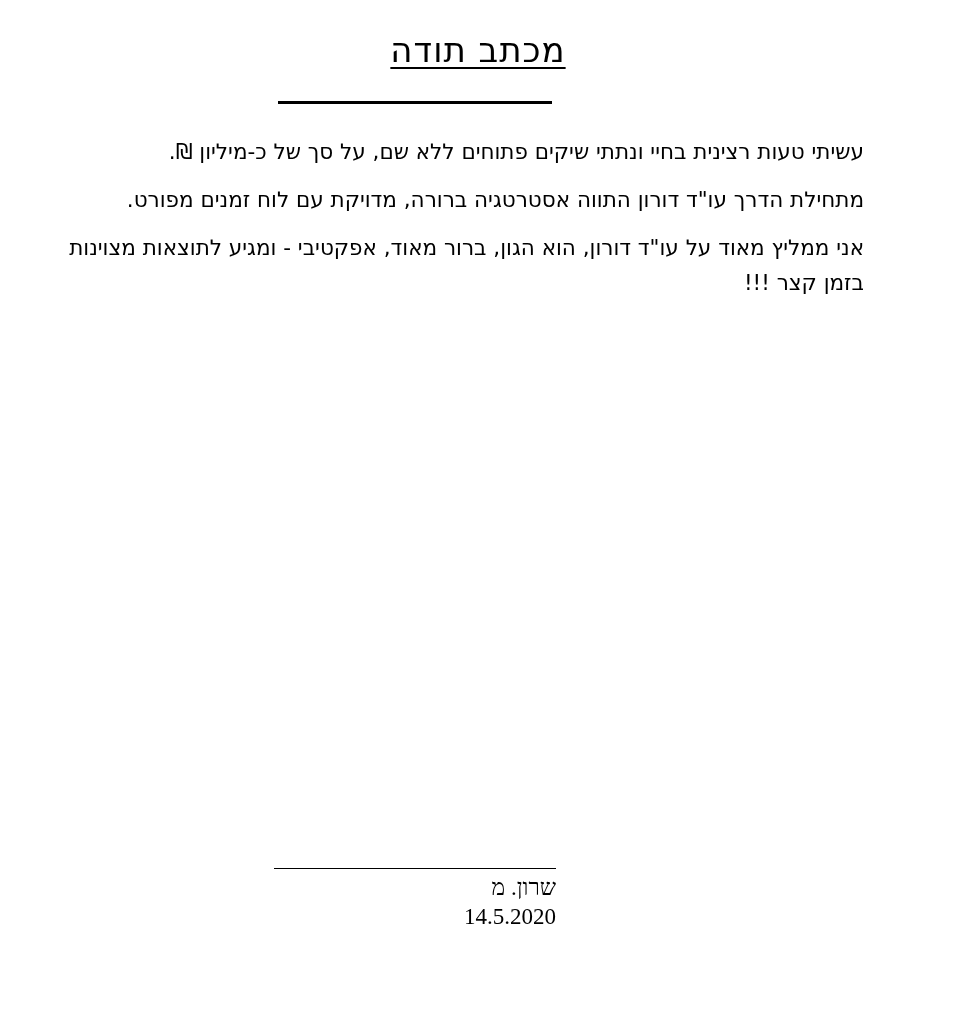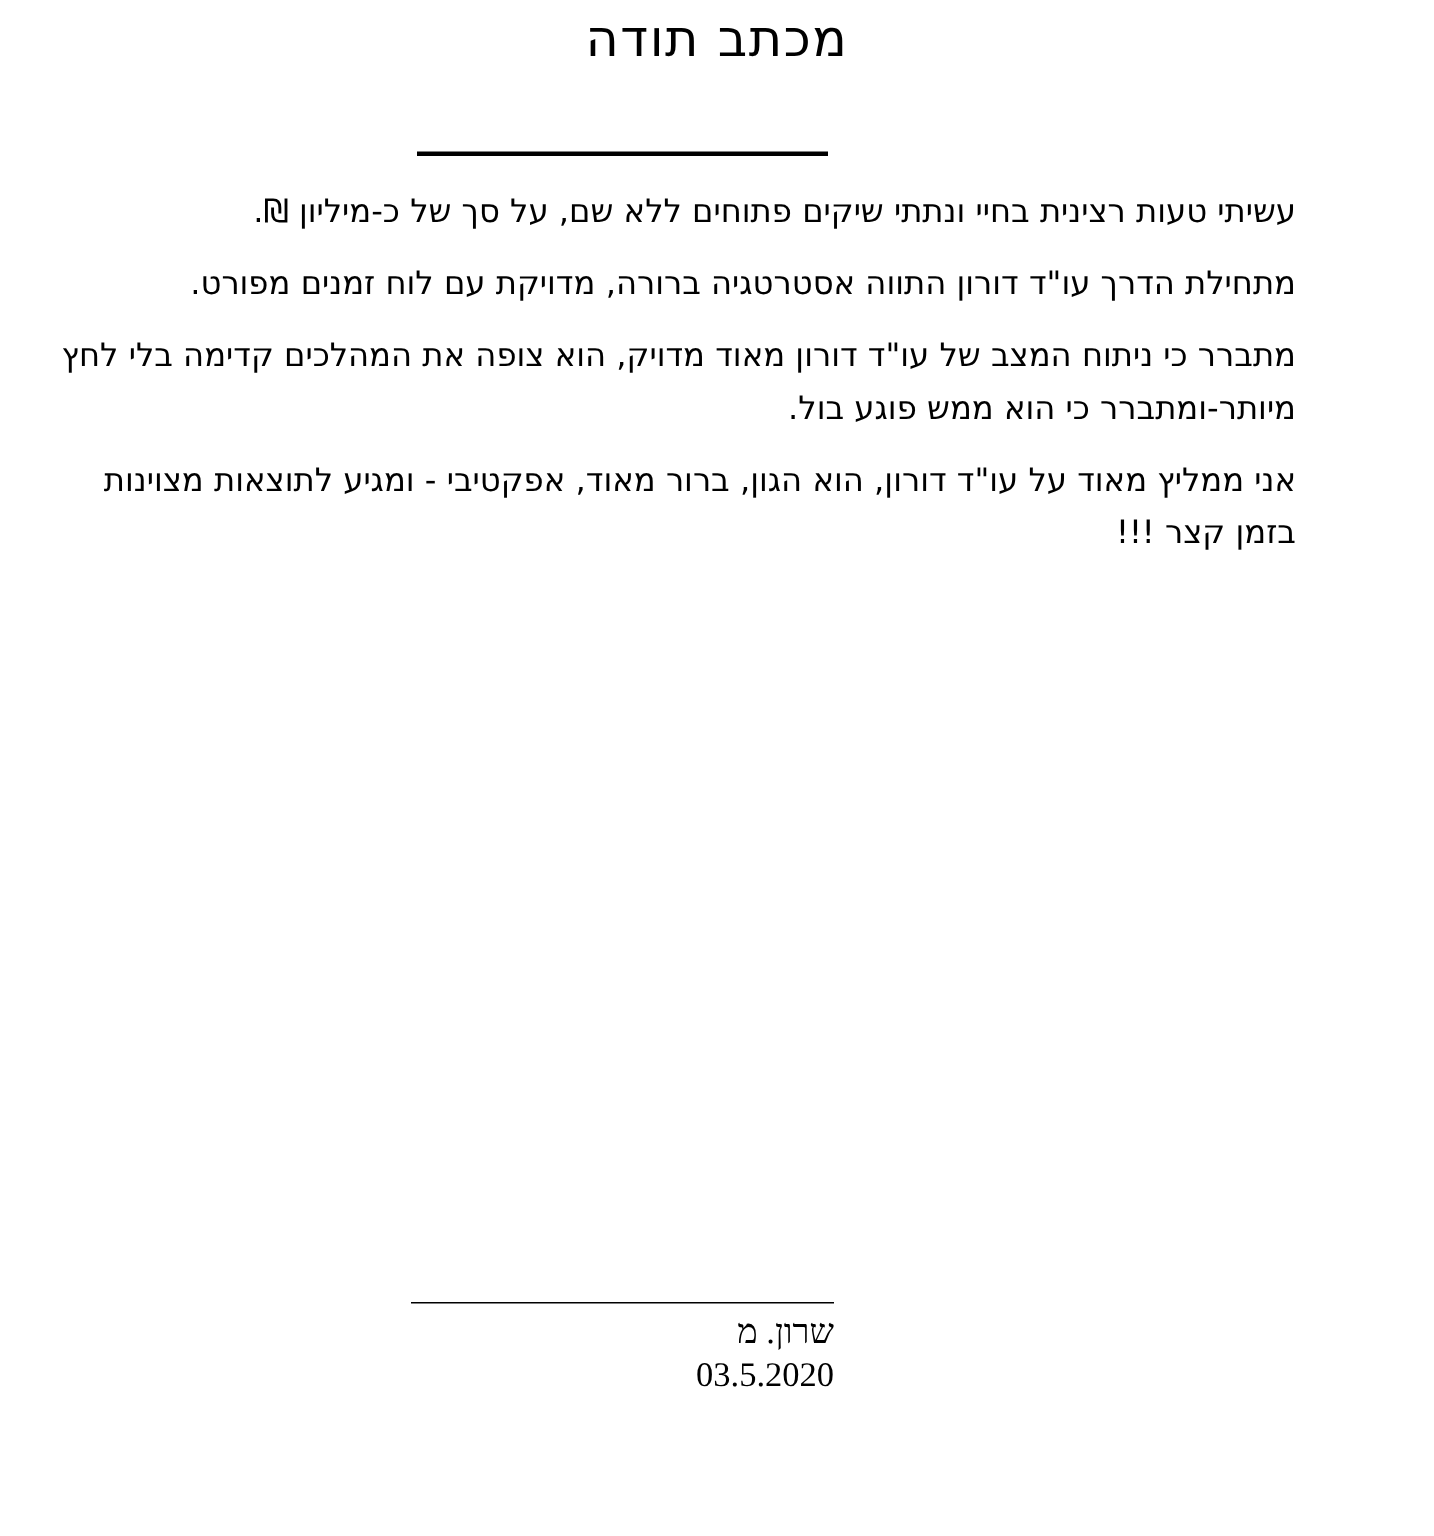--- a/index.html
+++ b/index.html
@@ -2,31 +2,31 @@
 <html><head>
   <meta charset="utf-8">
   <style>
     html, body { margin: 0; padding: 0; background: #ffffff; }
     body {
       width: 956px; height: 1024px; position: relative; overflow: hidden;
       color: #000000;
       font-family: "DejaVu Sans", "Liberation Sans", sans-serif;
     }
     .title {
-      position: absolute; top: 4px; left: 0; width: 956px;
+      position: absolute; top: 28px; left: 0; width: 956px;
       text-align: center; direction: rtl;
       font-size: 34px; line-height: 44px;
-      text-decoration-thickness: 2px; text-underline-offset: 5px;
+      text-decoration: underline; text-decoration-thickness: 2px; text-underline-offset: 5px;
       letter-spacing: 1px;
     }
     .title-rule {
       position: absolute; top: 101px; left: 278px; width: 274px; height: 3px; background: #000;
     }
     .body-text {
-      position: absolute; top: 124px; left: 36px; width: 828px;
+      position: absolute; top: 134px; left: 36px; width: 828px;
       direction: rtl; text-align: right;
       font-size: 21.5px; line-height: 35px;
     }
     .body-text p { margin: 0 0 13px 0; }
     .sig-rule {
       position: absolute; top: 868px; left: 274px; width: 282px; height: 1px; background: #000;
     }
     .sig-name, .sig-date {
       position: absolute; left: 274px; width: 282px; text-align: right;
       font-family: "Liberation Serif", "DejaVu Serif", serif; font-size: 23px; line-height: 28px;
@@ -36,19 +36,18 @@
   </style>
 </head>
 <body>
 
 <div class="title">מכתב תודה</div>
 <div class="title-rule"></div>
 
 <div class="body-text">
   <p>עשיתי טעות רצינית בחיי ונתתי שיקים פתוחים ללא שם, על סך של כ-מיליון ₪.</p>
   <p>מתחילת הדרך עו"ד דורון התווה אסטרטגיה ברורה, מדויקת עם לוח זמנים מפורט.</p>
-  <p>מתברר כי ניתוח המצב של עו"ד דורון מאוד מדויק, הוא צופה את המהלכים קדימה בלי לחץ מיותר-ומתברר כי הוא ממש פוגע בול.</p>
   <p>אני ממליץ מאוד על עו"ד דורון, הוא הגון, ברור מאוד, אפקטיבי - ומגיע לתוצאות מצוינות  בזמן קצר !!!</p>
 </div>
 
 <div class="sig-rule"></div>
 <div class="sig-name">שרון. מ</div>
-<div class="sig-date">03.5.2020</div>
+<div class="sig-date">14.5.2020</div>
 
 </body></html>

